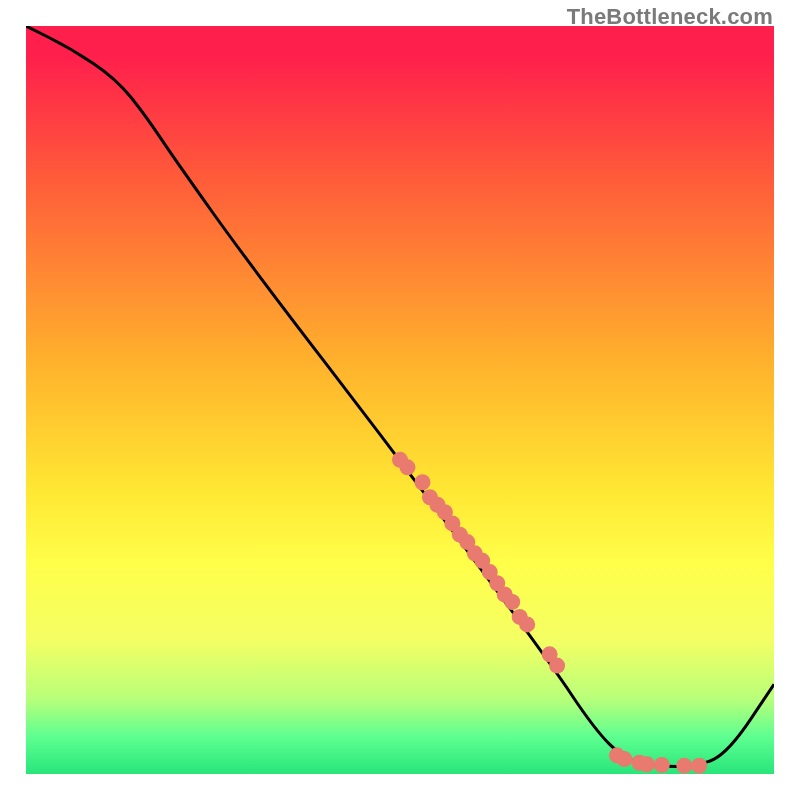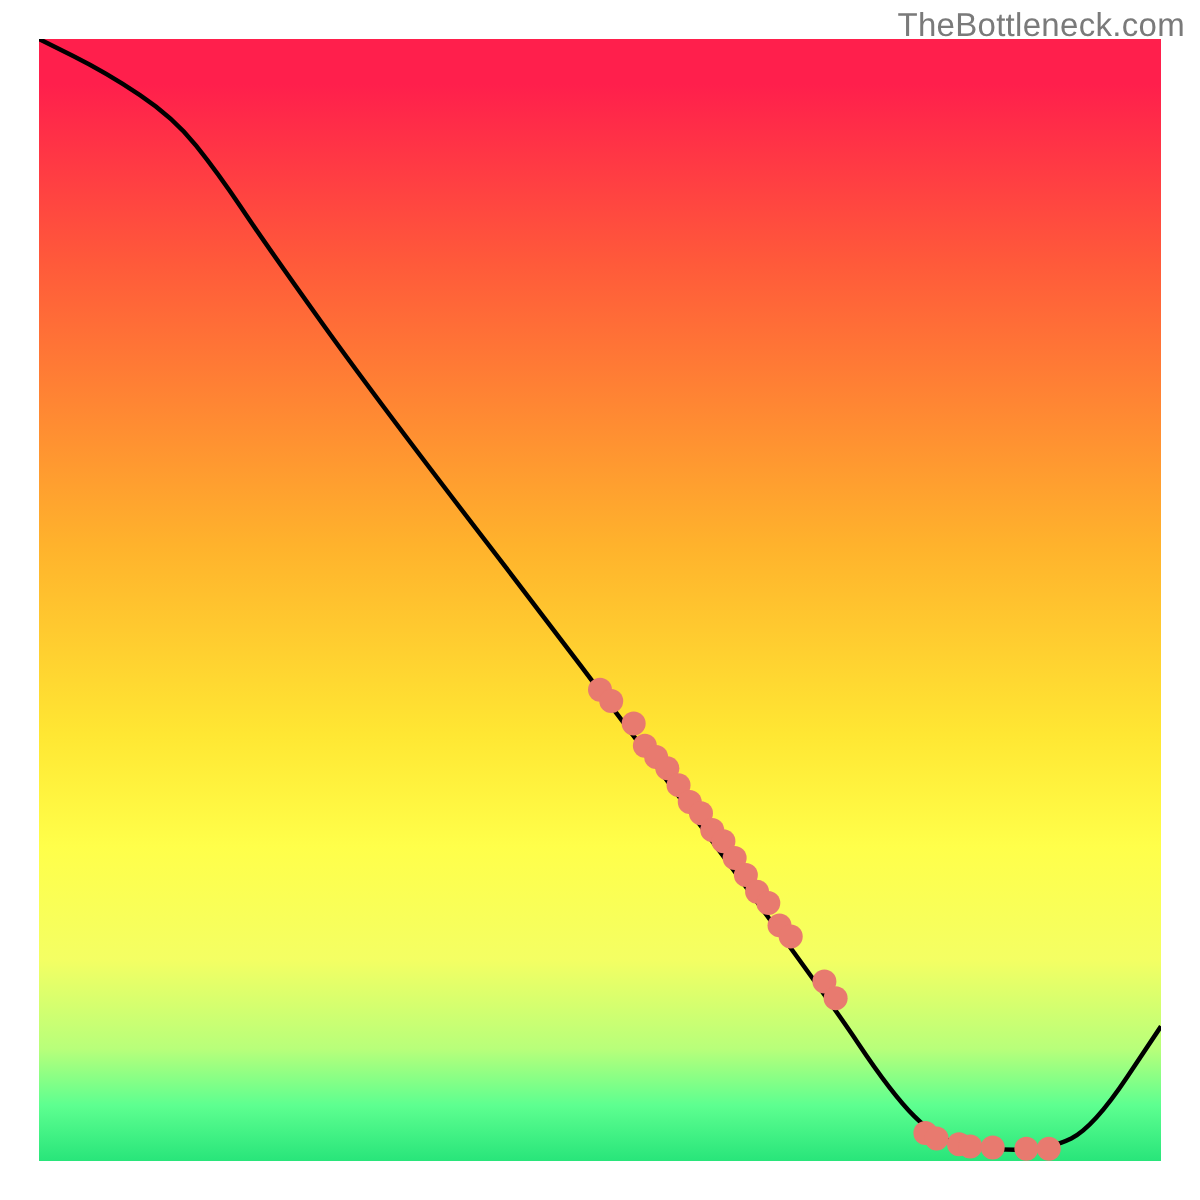--- a/index.html
+++ b/index.html
@@ -12,23 +12,23 @@
   }
   .chart-container {
     position: relative;
     width: 800px;
     height: 800px;
     background: #ffffff;
   }
   .watermark {
     position: absolute;
     top: 4px;
-    right: 10px;
+    right: 27px;
     font-size: 22px;
-    font-weight: normal;
+    font-weight: bold;
     color: #7a7a7a;
     z-index: 5;
     letter-spacing: 0.2px;
   }
   .plot-area {
     position: absolute;
     
     left: 26px;
     top: 26px;
     width: 748px;

